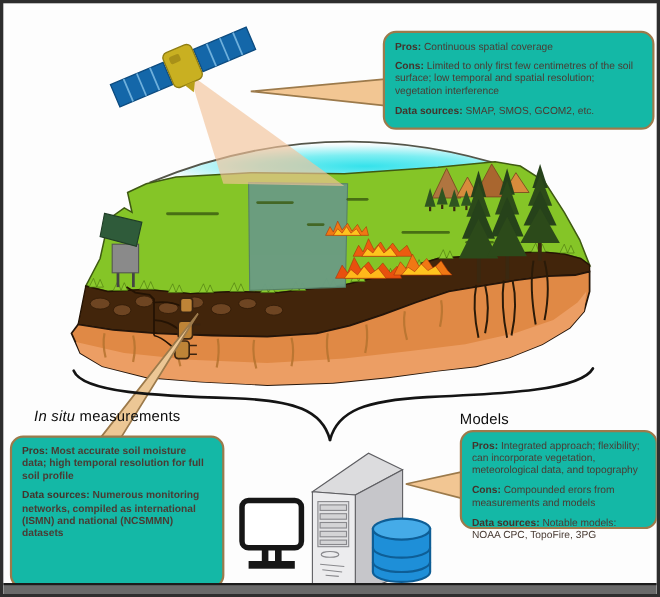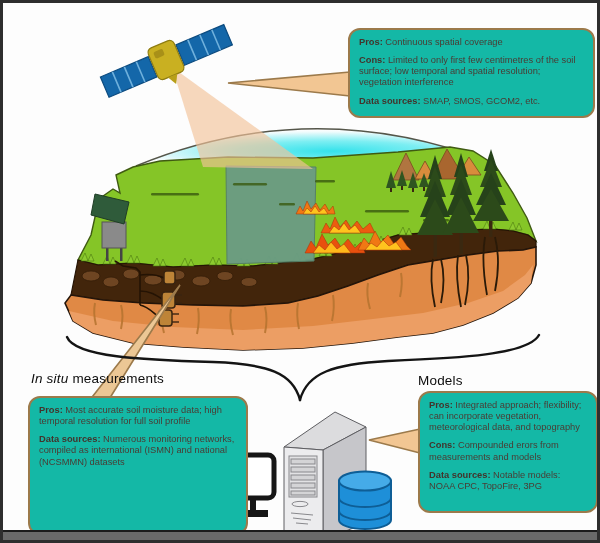--- a/index.html
+++ b/index.html
@@ -291,27 +291,27 @@
     <p><b>Pros:</b> <span>Continuous spatial coverage</span></p>
     <p><b>Cons:</b> <span>Limited to only first few centimetres of the soil surface; low temporal and spatial resolution; vegetation interference</span></p>
     <p><b>Data sources:</b> <span>SMAP, SMOS, GCOM2, etc.</span></p>
   </div>
 
   <div class="title" style="left:28px;top:368px;">
     <i>In situ</i>
     <span>measurements</span>
   </div>
 
-  <div class="callout" style="left:25px;top:393px;width:220px;height:139px;">
+  <div class="callout" style="left:6px;top:393px;width:195px;height:139px;font-weight:bold;">
     <p><b>Pros:</b> <span>Most accurate soil moisture data; high temporal resolution for full soil profile</span></p>
     <p><b>Data sources:</b> <span>Numerous monitoring networks, compiled as international (ISMN) and national (NCSMMN) datasets</span></p>
   </div>
 
   <div class="title" style="left:415px;top:370px;width:180px;text-align:left;">Models</div>
 
-  <div class="callout" style="left:415px;top:388px;width:180px;height:122px;">
+  <div class="callout" style="left:415px;top:388px;width:180px;height:90px;">
     <p><b>Pros:</b> <span>Integrated approach; flexibility; can incorporate vegetation, meteorological data, and topography</span></p>
     <p><b>Cons:</b> <span>Compounded erors from measurements and models</span></p>
     <p><b>Data sources:</b> <span>Notable models: NOAA CPC, TopoFire, 3PG</span></p>
   </div>
 
   <div id="bottom-bar"></div>
 </div>
 
 </body></html>

